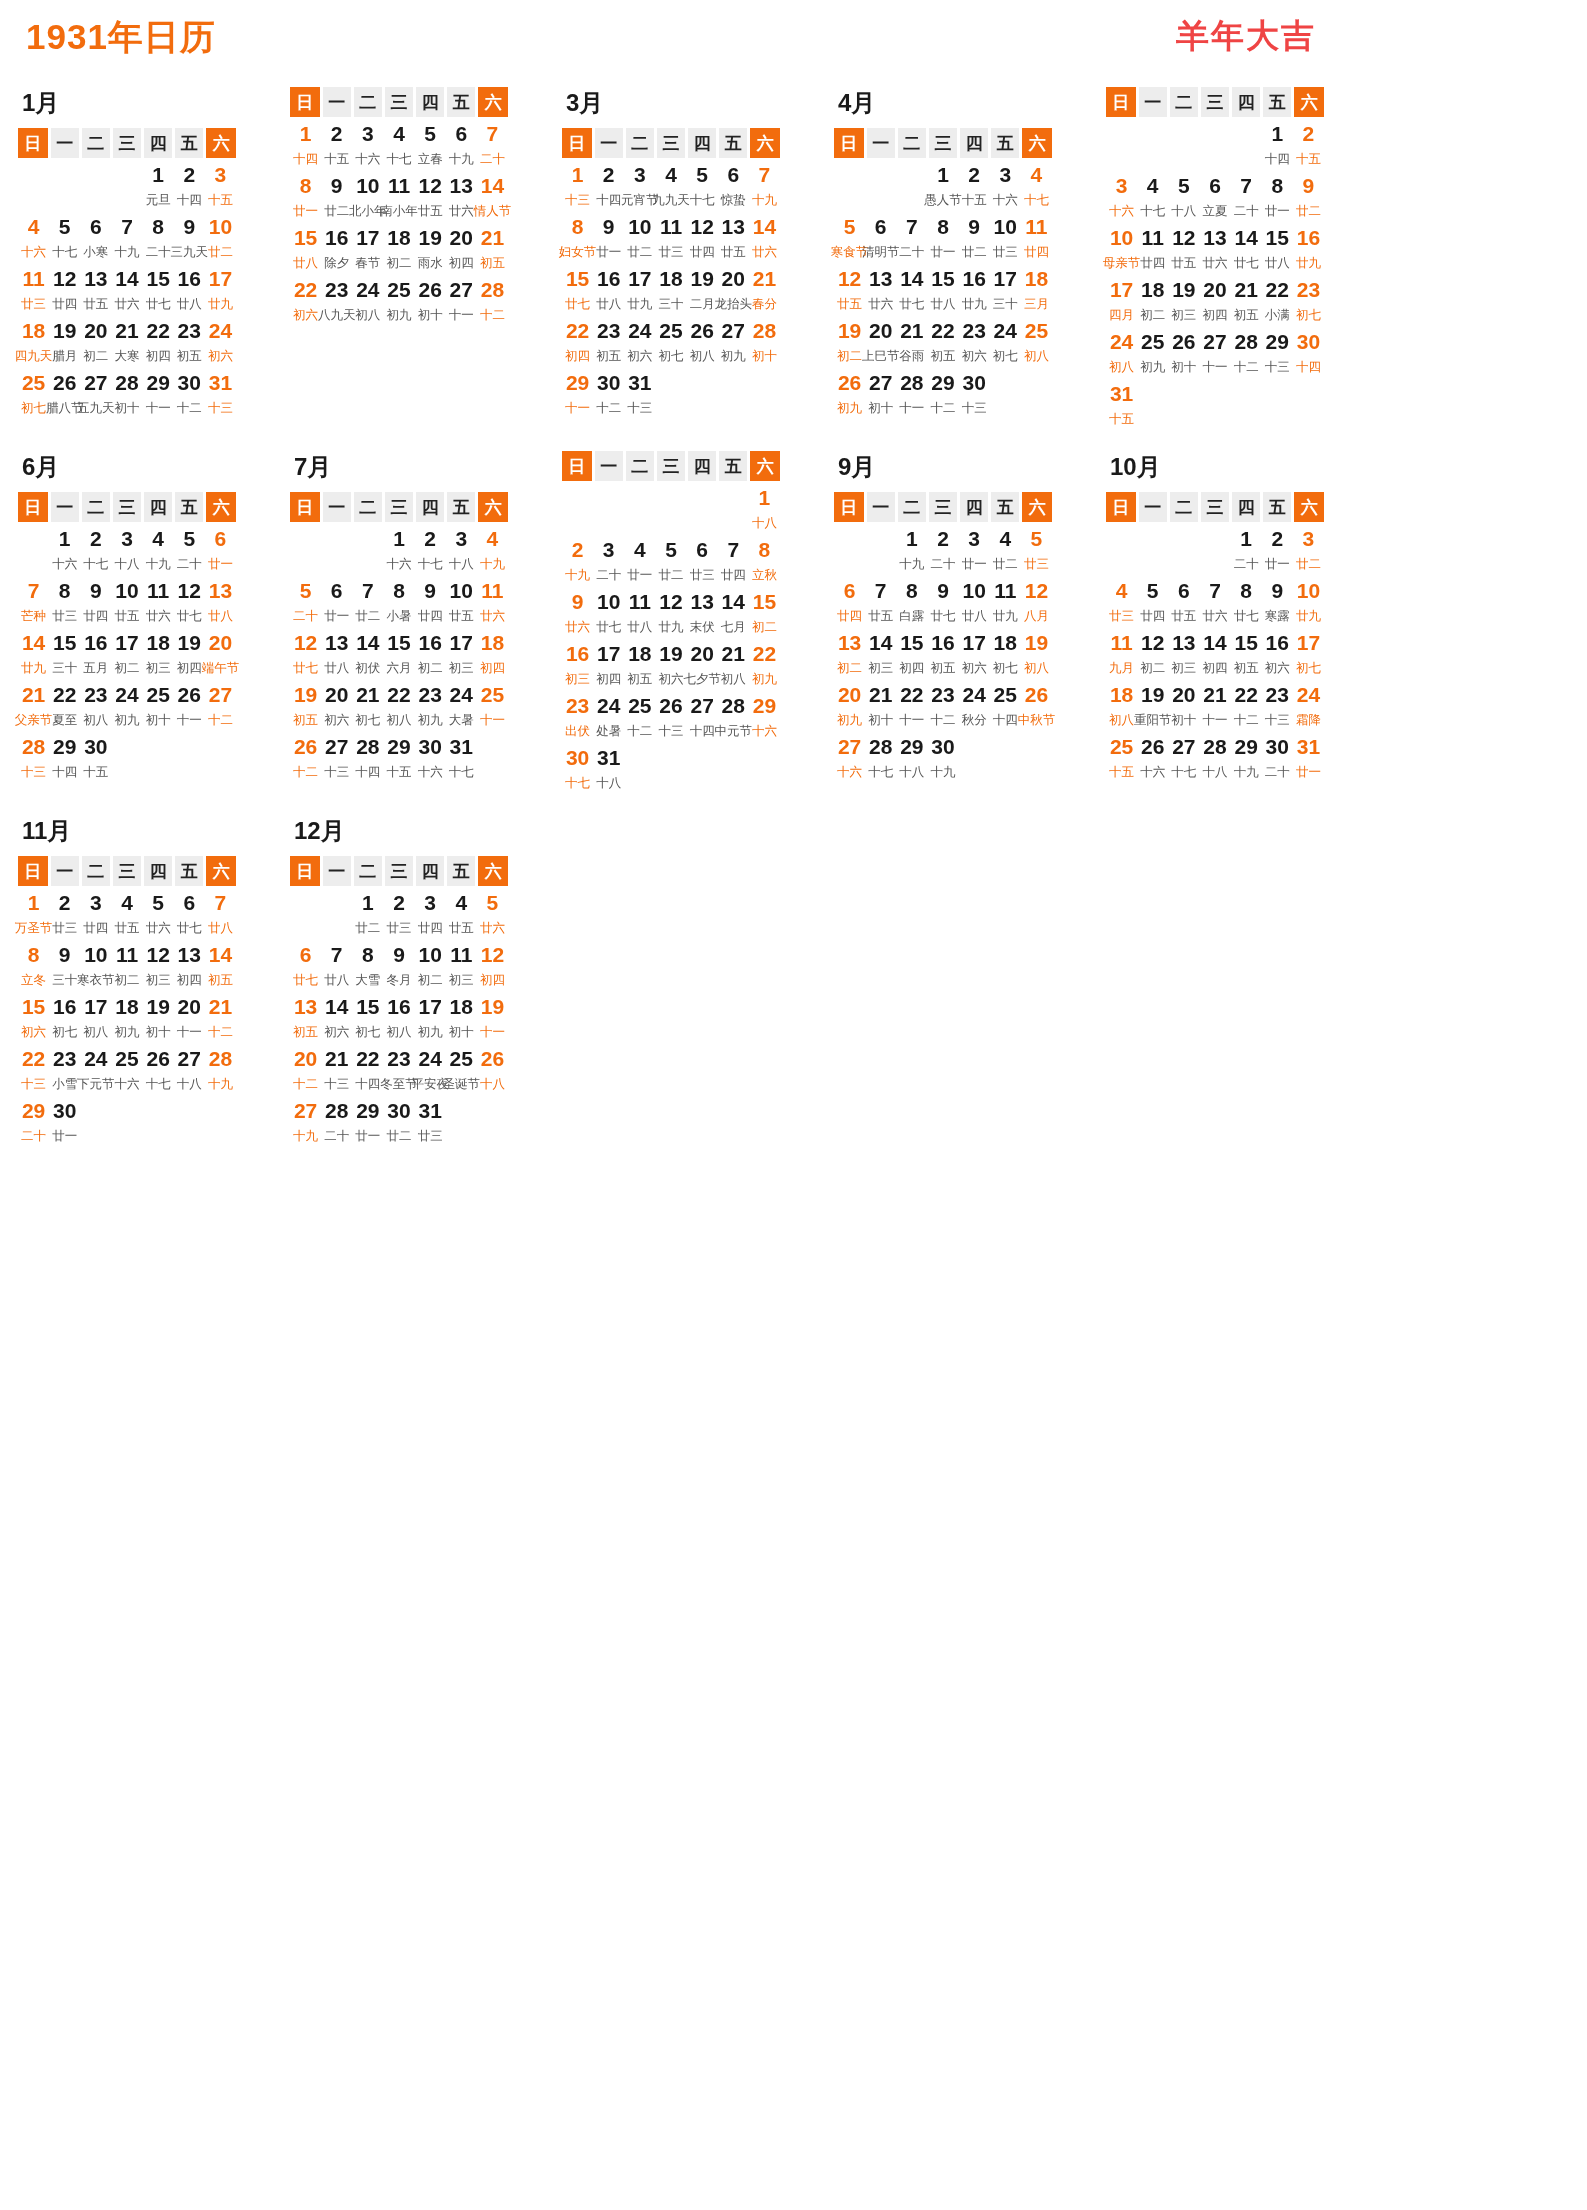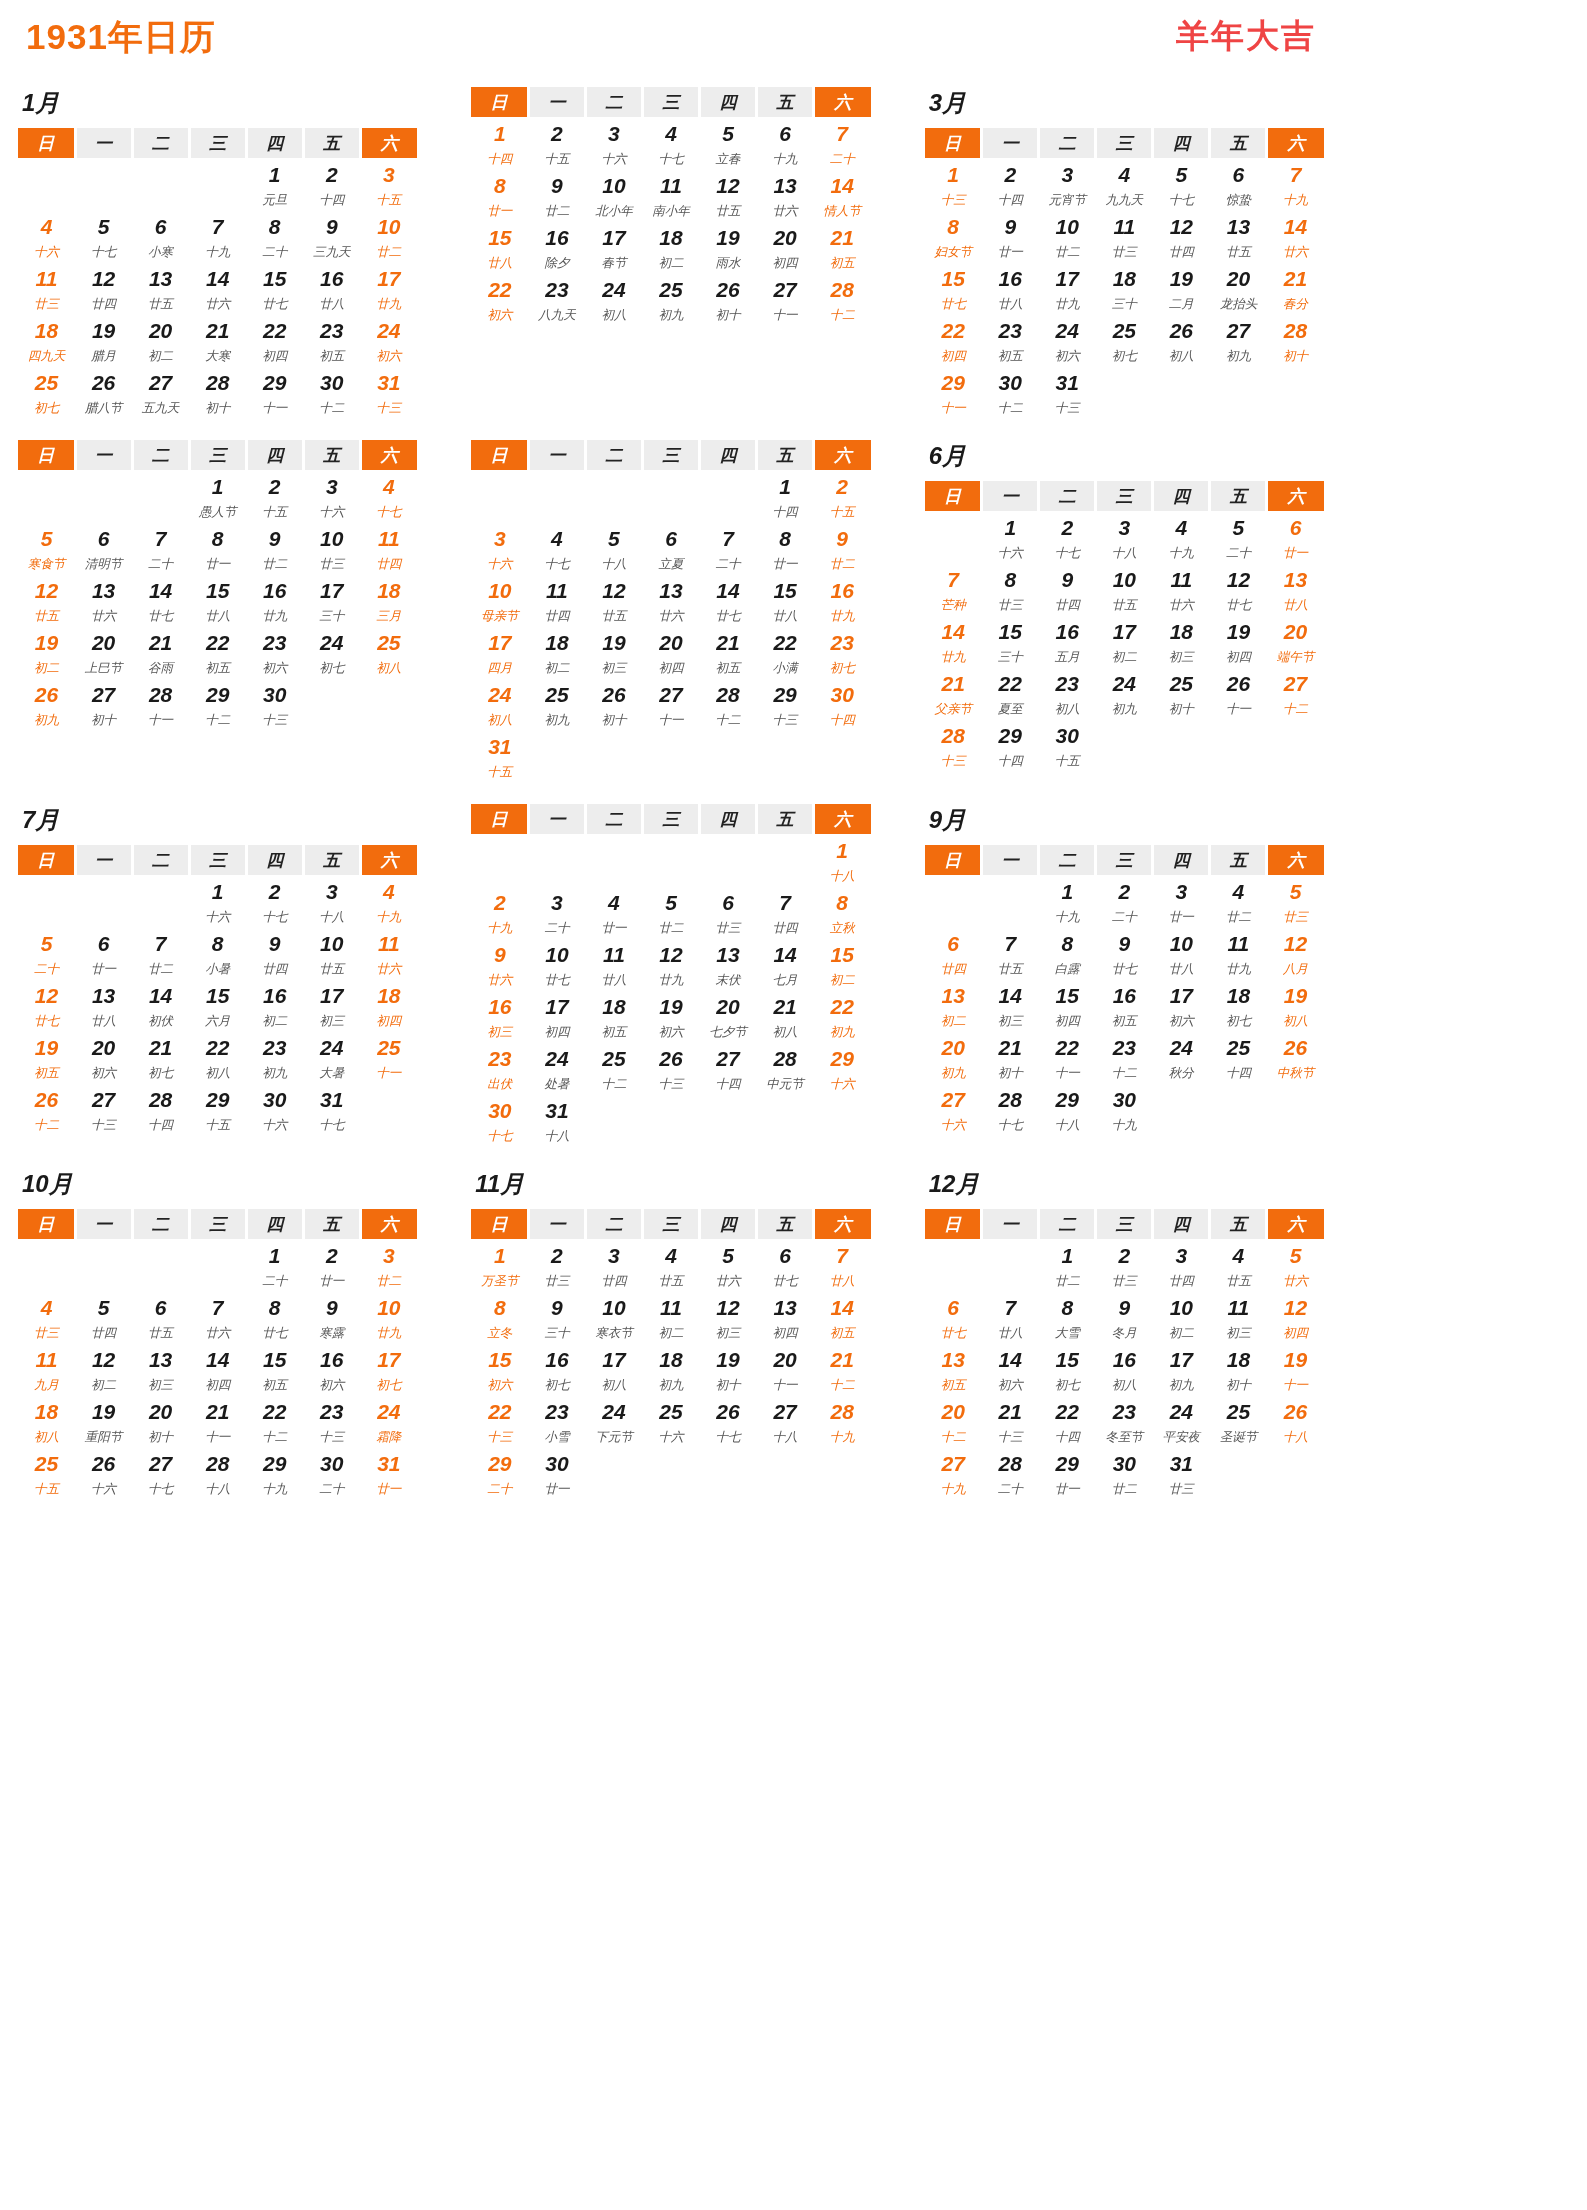--- a/index.html
+++ b/index.html
@@ -31,24 +31,23 @@
     letter-spacing: 1px;
   }
   .header .motto {
     color: #ef4444;
     font-size: 33px;
     font-weight: bold;
     letter-spacing: 2px;
   }
   .grid {
     display: grid;
-    grid-template-columns: repeat(3, 1fr);
+    grid-template-columns: repeat(5, 1fr);
     column-gap: 54px;
     row-gap: 0px;
-    font-style: italic;
   }
   .month {
     margin-bottom: 22px;
   }
   .month-name {
     font-size: 24px;
     font-weight: bold;
     color: #1a1a1a;
     margin: 0 0 9px 4px;
     letter-spacing: 0px;
@@ -753,20 +752,21 @@
                 <div class="empty"></div>
               </td>
               <td>
                 <div class="empty"></div>
               </td>
             </tr>
           </tbody>
         </table>
       </div>
       <div class="month">
+        <div class="month-name">4月</div>
         <table class="cal">
           <thead>
             <tr>
               <th class="we">日</th>
               <th>一</th>
               <th>二</th>
               <th>三</th>
               <th>四</th>
               <th>五</th>
               <th class="we">六</th>

